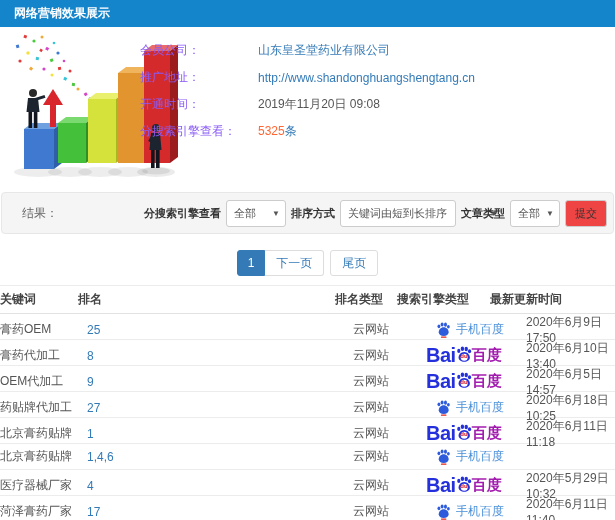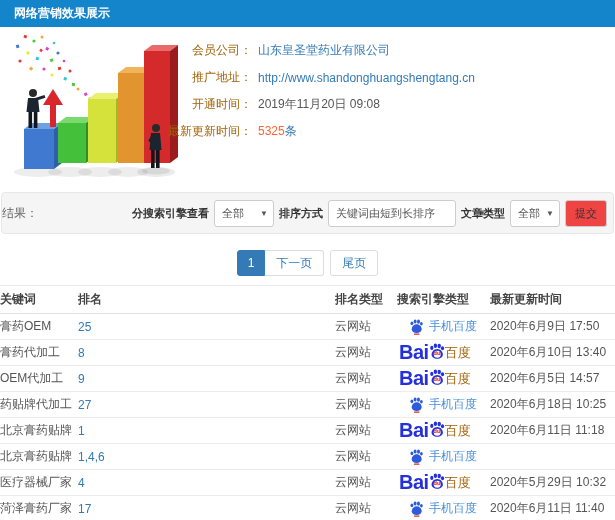--- a/index.html
+++ b/index.html
@@ -8,72 +8,72 @@
 
   
   .titlebar { height:27px; background:#1585cb; display:flex; align-items:center; padding-left:14px; }
   .titlebar span { color:#fff; font-weight:bold; font-size:12px; }
 
   
   .info-section { position:relative; height:162px; background:#fff; }
   .promo-graphic { position:absolute; left:6px; top:4px; width:176px; height:156px; }
   .info-rows { position:absolute; left:140px; top:10px; }
   .info-row { display:flex; align-items:center; height:27px; }
-  .info-label { width:112px; text-align:right; color:#a16207; }
+  .info-label { width:112px; text-align:left; color:#8b5cf6; }
   .info-value { margin-left:6px; color:#555; }
   .info-value.link { color:#337ab7; text-decoration:none; cursor:pointer; }
   .rank-count { color:#ff6633; }
   .rank-unit { color:#337ab7; }
 
   
   .filterbar { display:flex; align-items:center; height:42px; margin:3px 1px 16px 1px;
-    background:#f5f5f5; border:1px solid #e7e7e7; border-radius:4px; padding:0 6px 0 0; }
+    background:#f5f5f5; border:1px solid #e7e7e7; border-radius:4px; padding:0 6px 0 20px; }
   .result-label { color:#666; }
   .fcontrols { margin-left:auto; display:flex; align-items:center; gap:5px; }
   .flabel { font-weight:bold; color:#333; font-size:11px; white-space:nowrap; }
   .select { display:flex; align-items:center; justify-content:space-between; background:#fff;
     border:1px solid #ccc; border-radius:3px; height:27px; padding:0 5px 0 7px; color:#555;
     font-size:11px; cursor:pointer; white-space:nowrap; }
-  .sel-engine { width:60px; } .sel-sort { width:128px;gap:40px; } .sel-article { width:50px; }
+  .sel-engine { width:60px; } .sel-sort { width:116px;gap:40px; } .sel-article { width:50px; }
   .caret { color:#555; font-size:8px; margin-left:3px; }
   .submit-btn { height:27px; padding:0 9px; background:#ef4444; border:1px solid #ccc;
     border-radius:3px; color:#333; font-size:11px; cursor:pointer;
     font-family:"Liberation Sans","DejaVu Sans",sans-serif; }
 
   
   .pagination { display:flex; justify-content:center; margin:13px 0 9px 0; }
   .pg { height:26px; line-height:24px; padding:0 11px; border:1px solid #ddd; background:#fff;
     color:#337ab7; font-size:12px; cursor:pointer; text-decoration:none; }
   .pg.current { background:#337ab7; border-color:#337ab7; color:#fff;
     border-radius:3px 0 0 3px; padding:0 10px; }
   .pg.next { border-left:none; border-radius:0 3px 3px 0; }
   .pg.last { margin-left:6px; border-radius:3px; }
 
   
   .rank-table { border-top:1px solid #ececec; }
   .thead,.trow { display:grid; grid-template-columns:78px 257px 62px 93px auto;
     align-items:center; padding-left:0; border-bottom:1px solid #ececec; }
   .thead { height:28px; font-weight:bold; color:#444; border-bottom:1px solid #e2e2e2; }
-  .trow { height:26px; }
+  .trow { height:26px;gap:9px; }
   .c-kw { color:#555; }
   .c-rank { color:#337ab7; text-decoration:none; cursor:pointer; }
   .c-type,.c-time { color:#555; }
   .c-eng { display:flex; align-items:center; }
 
   
   .eng-mobile { display:flex; align-items:center; padding-left:12px; }
   .eng-mobile svg { width:15px; height:16px; color:#2e5bdc; }
   .eng-mobile .eng-txt { margin-left:5px; color:#4a90d9; }
   .bd-logo { display:flex; align-items:center; padding-left:2px; }
   .bd-bai { color:#2430dc; font-weight:bold; font-size:20px; letter-spacing:-0.5px; }
   .bd-paw { position:relative; display:inline-block; width:18px; height:17px; margin:0 0 2px -1px; }
   .bd-paw svg { width:18px; height:17px; color:#2430dc; }
   .du-txt { position:absolute; left:52%; top:60%; transform:translate(-50%,-50%);
     font-size:6px; color:#d20915; font-weight:bold; font-style:normal; }
-  .bd-name { color:#a16207; font-weight:normal; font-size:13px; margin-left:-1px; }
+  .bd-name { color:#a21caf; font-weight:bold; font-size:15px; margin-left:-1px; }
 </style>
 </head>
 <body>
 
 <svg width="0" height="0" style="position:absolute" aria-hidden="true">
   <defs>
     <g id="paw">
       <ellipse cx="3.1" cy="4.6" rx="1.5" ry="2" fill="currentColor"></ellipse>
       <ellipse cx="6.5" cy="2.6" rx="1.6" ry="2.2" fill="currentColor"></ellipse>
       <ellipse cx="10.1" cy="2.8" rx="1.6" ry="2.2" fill="currentColor"></ellipse>
@@ -178,21 +178,21 @@
     </div>
     <div class="info-row">
       <span class="info-label">推广地址：</span>
       <a class="info-value link">http://www.shandonghuangshengtang.cn</a>
     </div>
     <div class="info-row">
       <span class="info-label">开通时间：</span>
       <span class="info-value">2019年11月20日 09:08</span>
     </div>
     <div class="info-row">
-      <span class="info-label">最新更新时间：</span>
+      <span class="info-label">分搜索引擎查看：</span>
       <span class="info-value"><span class="rank-count">5325</span><span class="rank-unit">条</span></span>
     </div>
   </div>
 </div>
 
 <div class="filterbar">
   <span class="result-label">结果：</span>
   <div class="fcontrols">
     <span class="flabel">分搜索引擎查看</span>
     <div class="select sel-engine">

